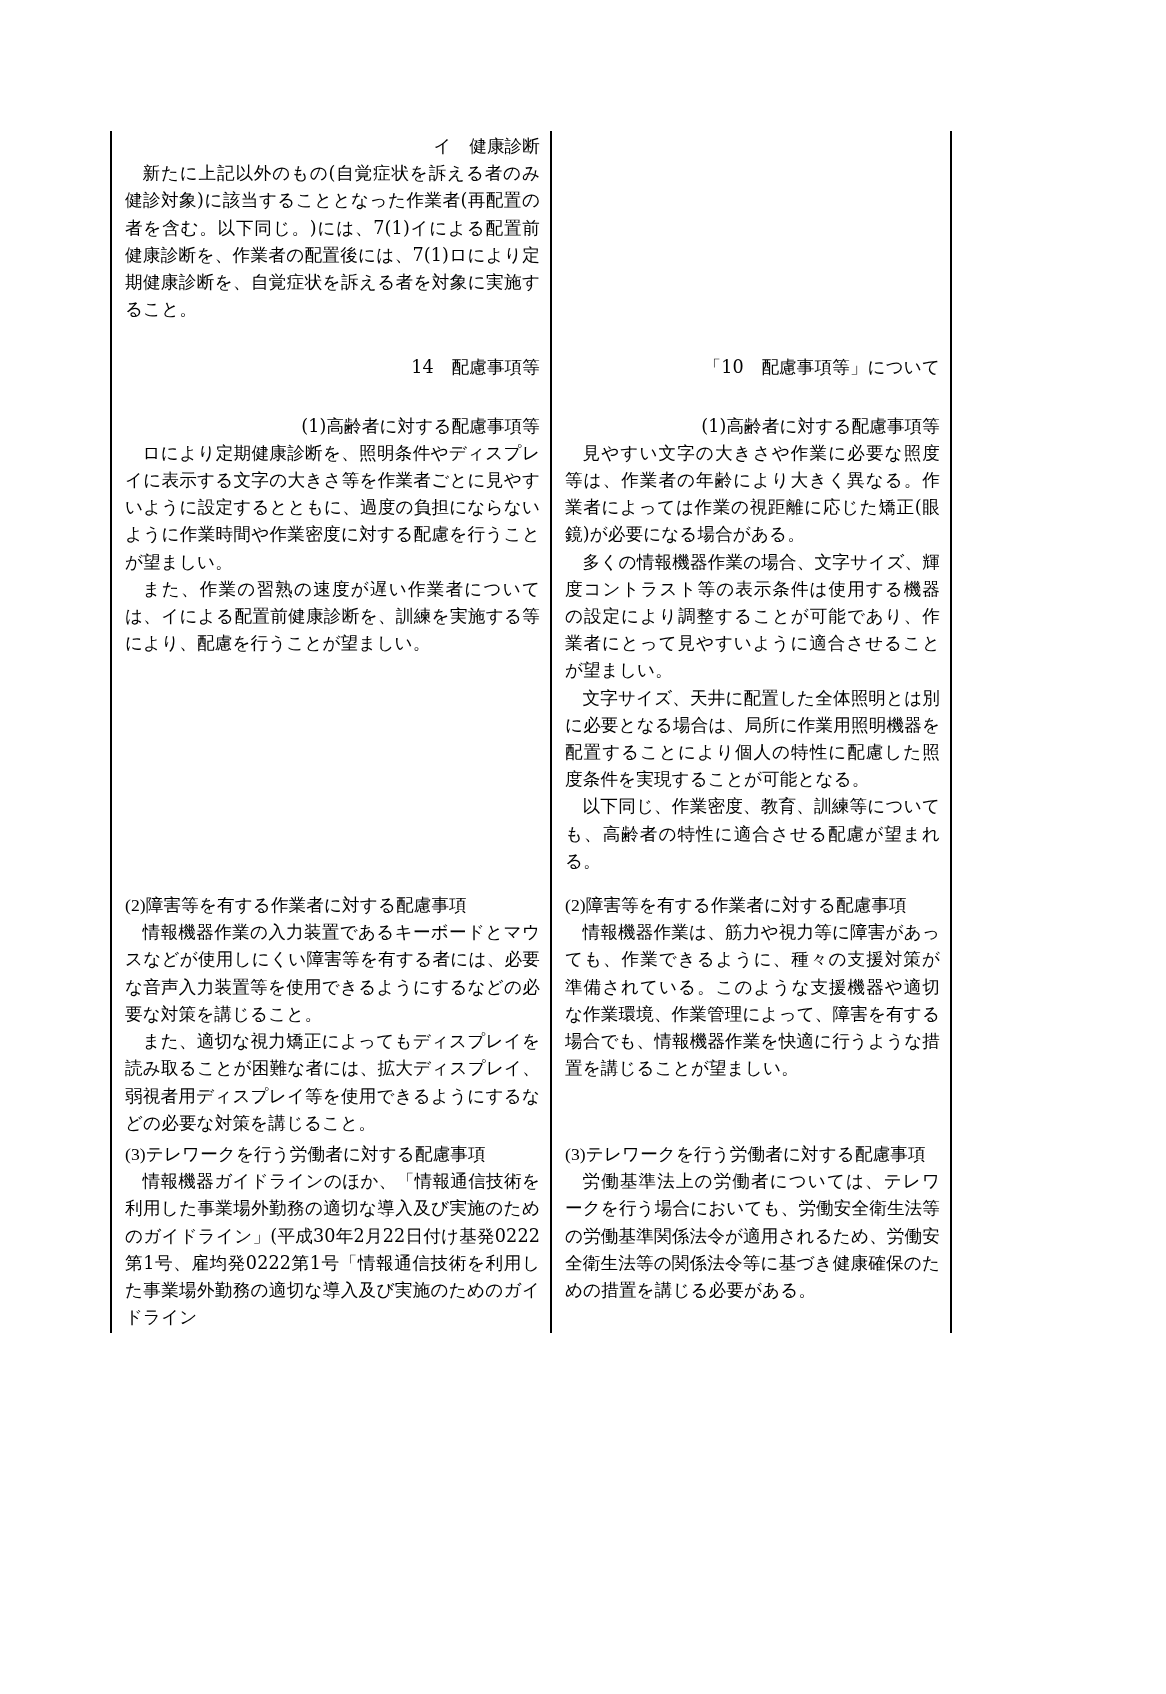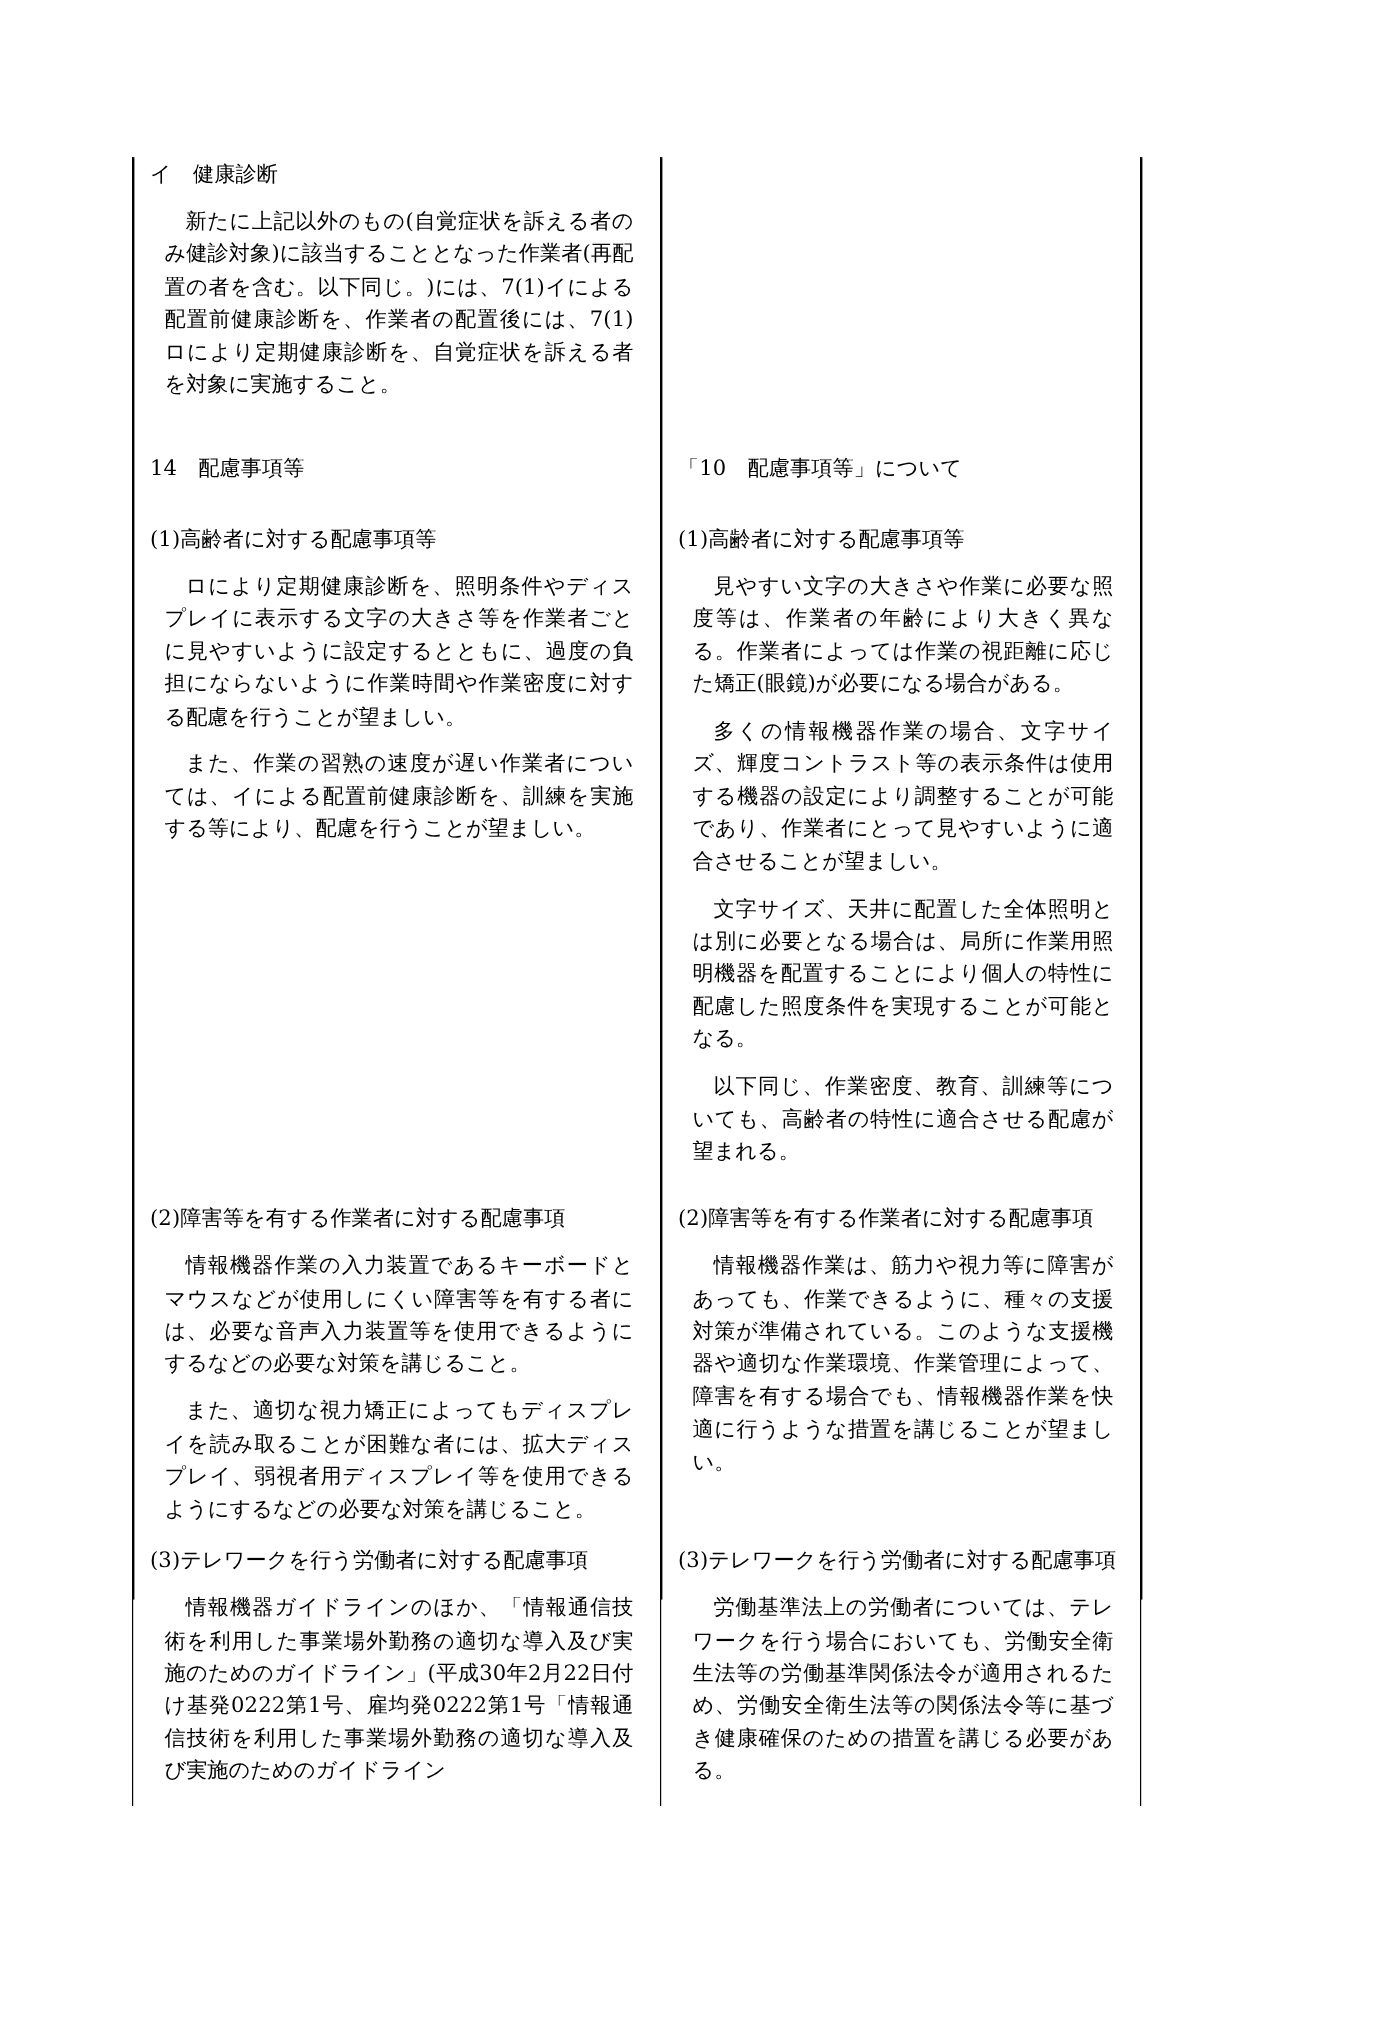--- a/index.html
+++ b/index.html
@@ -40,39 +40,40 @@
     vertical-align: top;
     padding: 0 10px 0 14px;
     font-size: 17.6px;
     line-height: 27.2px;
     letter-spacing: 0.1px;
   }
 
   .cell-inner { padding-top: 2px; padding-bottom: 2px; }
 
   p.para {
-    margin: 12px;
+    margin: 0;
     text-align: justify;
     text-justify: inter-character;
     word-break: break-all;
     line-break: strict;
     font-size: 17.6px;
     line-height: 27.2px;
   }
   p.indent1 { text-indent: 1em; }
   p.hang-item {
     margin: 0;
     padding-left: 2.15em;
     text-indent: -2.15em;
     text-align: justify;
     word-break: break-all;
+    font-family: Liberation Serif, serif;
   }
   p.heading {
     margin: 0;
-    text-align: left;
+    text-align: right;
     word-break: break-all;
   }
   .gap-sm { height: 13px; }
   .gap-md { height: 27px; }
 
   
   .rule {
     position: absolute;
     width: 1.6px;
     background: #000;

